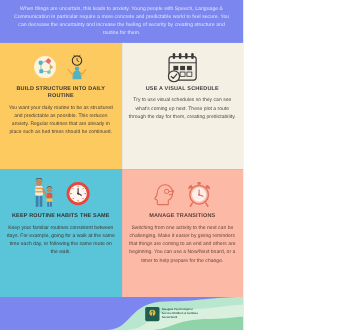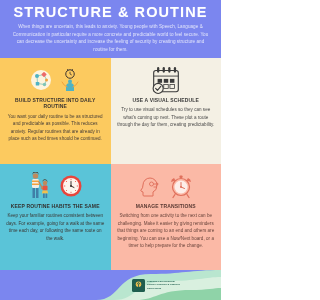--- a/index.html
+++ b/index.html
@@ -144,21 +144,20 @@
     font-weight: bold;
   }
   svg { display: block; }
 </style>
 </head>
 <body>
 
 <div class="poster">
 
   <div class="header">
-    <div class="title">STRUCTURE &amp; ROUTINE</div>
     <div class="intro">When things are uncertain, this leads to anxiety. Young people with Speech, Language &amp; Communication in particular require a more concrete and predictable world to feel secure. You can decrease the uncertainty and increase the feeling of security by creating structure and routine for them.</div>
   </div>
 
   <div class="grid">
 
     <div class="card card-1">
       <div class="card-icons">
         <span>
           <svg width="24" height="24" viewBox="0 0 48 48">
             <circle cx="24" cy="24" r="20" fill="#fdf4de"></circle>

